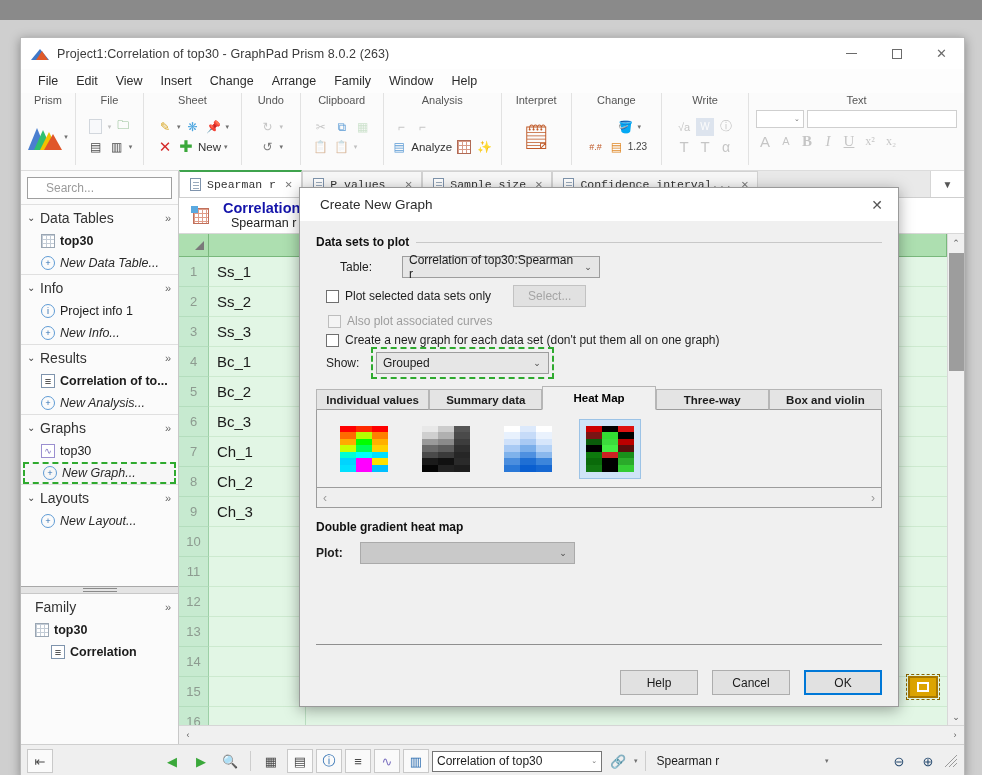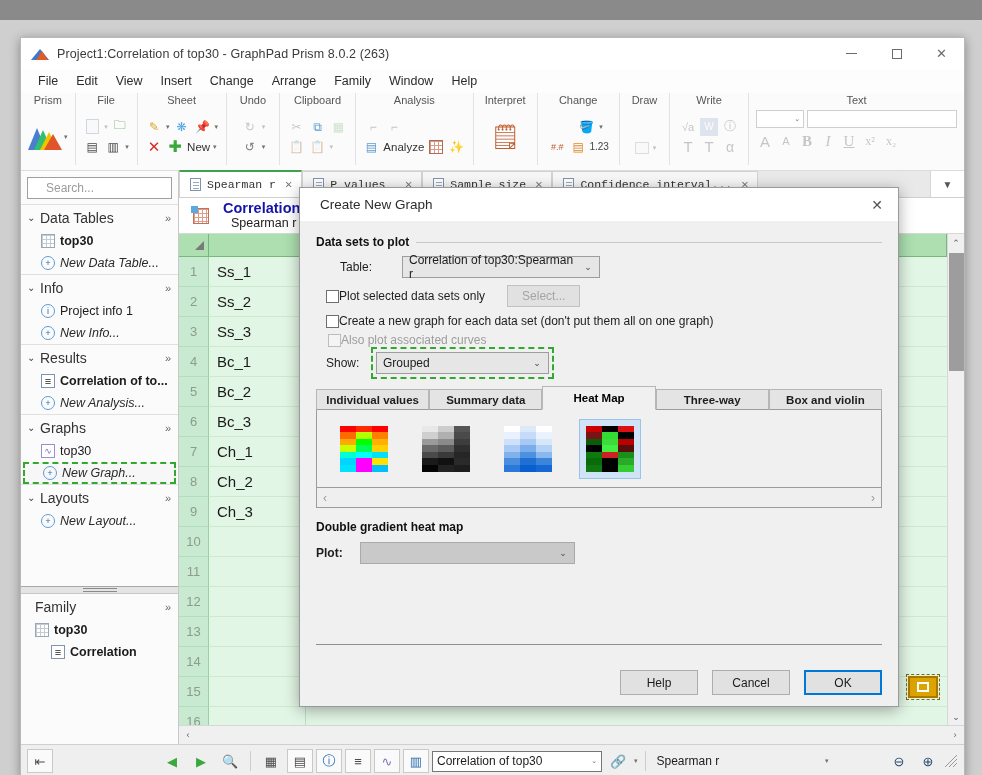--- a/index.html
+++ b/index.html
@@ -296,21 +296,21 @@
   .lbl { font-size: 12px; color: #1d1d1d; }
   .lbl.dimmed { color: #9d9d9d; }
   .combo {
     height: 22px; border: 1px solid #9d9d9d; background: #e6e6e6;
     display: flex; align-items: center; padding: 0 2px 0 6px;
     font-size: 12px; color: #1c1c1c;
   }
   .combo .cv { flex: 1; }
   .combo .arrow { width: 18px; text-align: center; color: #4a4a4a; font-size: 9px; }
   .combo.empty { background: #c9c9c9; border-color:#aaa; }
-  .ckrow { display: flex; align-items: center; margin-bottom: 5px; }
+  .ckrow { display: flex; align-items: center; gap: 6px; margin-bottom: 5px; }
   .cbox { width: 13px; height: 13px; border: 1px solid #6f6f6f; background: #fff; }
   .cbox.dis { border-color: #bdbdbd; background: #f4f4f4; }
   .btn-sm {
     height: 22px; padding: 0 14px; background: #e1e1e1; border: 1px solid #c2c2c2;
     font-size: 12px; color: #a5a5a5; display:flex; align-items:center; justify-content:center;
   }
   .textinput {
     height: 21px; border: 1px solid #c9c9c9; background: #f7f7f7; flex: 1;
   }
   .dash-outline { outline: 2px dashed #2faa2f; outline-offset: 3px; }
@@ -514,29 +514,20 @@
             </div>
             <div class="rrow">
               <span class="ricon sm" style="color:#c05b2a;font-size:9px">#.#</span>
               <span class="ricon sm" style="color:#e08a2a">▤</span>
               <span class="ricon sm" style="color:#444;font-size:10px">1.23</span>
             </div>
           </div>
         </div>
       </div>
 
-      <div class="rgroup" style="width:58px">
-        <div class="rgroup-title">Draw</div>
-        <div class="rgroup-body" style="padding-top:22px">
-          <span class="ricon sm dim">
-              <i class="sq" style="width:14px;height:12px;border-color:#b5b5b5"></i>
-            </span>
-          <span class="caret dim">▾</span>
-        </div>
-      </div>
 
       <div class="rgroup" style="width:92px">
         <div class="rgroup-title">Write</div>
         <div class="rgroup-body">
           <div class="rcol">
             <div class="rrow">
               <span class="ricon sm dim" style="font-size:11px">√a</span>
               <span class="ricon sm dim" style="background:#b6c6dd;color:#fff;font-size:10px">W</span>
               <span class="ricon sm dim">ⓘ</span>
             </div>
@@ -890,28 +881,28 @@
       </div>
 
       <div class="row" style="padding-left:10px">
         <div class="ckrow" style="margin-bottom:0">
           <span class="cbox"></span>
           <span class="lbl">Plot selected data sets only</span>
         </div>
         <div class="btn-sm" style="margin-left:22px">Select...</div>
       </div>
 
+      <div class="ckrow" style="padding-left:12px">
+        <span class="cbox dis"></span>
+        <span class="lbl dimmed">Also plot associated curves</span>
+      </div>
+
       <div class="ckrow" style="padding-left:10px">
         <span class="cbox"></span>
         <span class="lbl">Create a new graph for each data set (don't put them all on one graph)</span>
-      </div>
-
-      <div class="ckrow" style="padding-left:12px">
-        <span class="cbox dis"></span>
-        <span class="lbl dimmed">Also plot associated curves</span>
       </div>
 
 
 
       <div class="row" style="padding-left:10px;margin-bottom:12px">
         <span class="lbl" style="width:50px">Show:</span>
         <div class="combo dash-outline" style="width:173px">
           <span class="cv">Grouped</span>
           <span class="arrow">⌄</span>
         </div>

